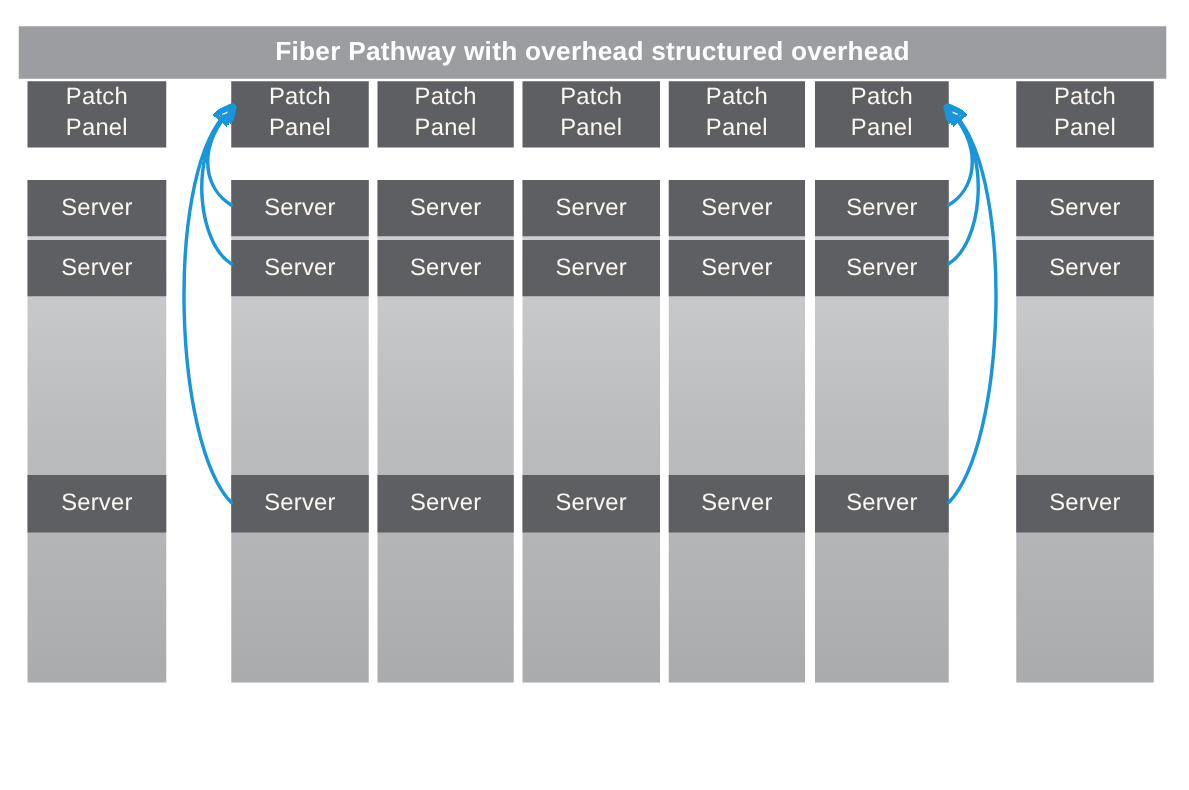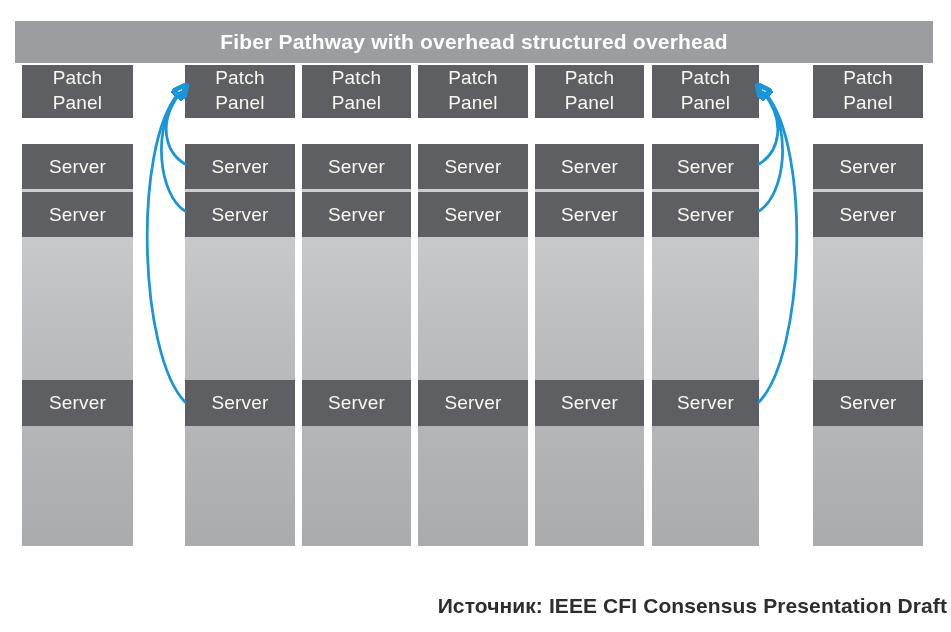--- a/index.html
+++ b/index.html
@@ -129,15 +129,14 @@
       </marker>
     </defs>
     <path d="M 185,164 C 165,152 157,122 181,92" marker-end="url(#ah)"></path>
     <path d="M 185,211 C 159,195 151,128 179,93" marker-end="url(#ah)"></path>
     <path d="M 185,402 C 139,354 133,148 178,94" marker-end="url(#ah)"></path>
     <path d="M 759,164 C 779,152 787,122 763,92" marker-end="url(#ah)"></path>
     <path d="M 759,211 C 785,195 793,128 765,93" marker-end="url(#ah)"></path>
     <path d="M 759,402 C 805,354 811,148 766,94" marker-end="url(#ah)"></path>
   </svg>
 
-  <div class="caption">Источник: IEEE CFI Consensus Presentation Draft</div>
 
 </div>
 
 </body></html>

